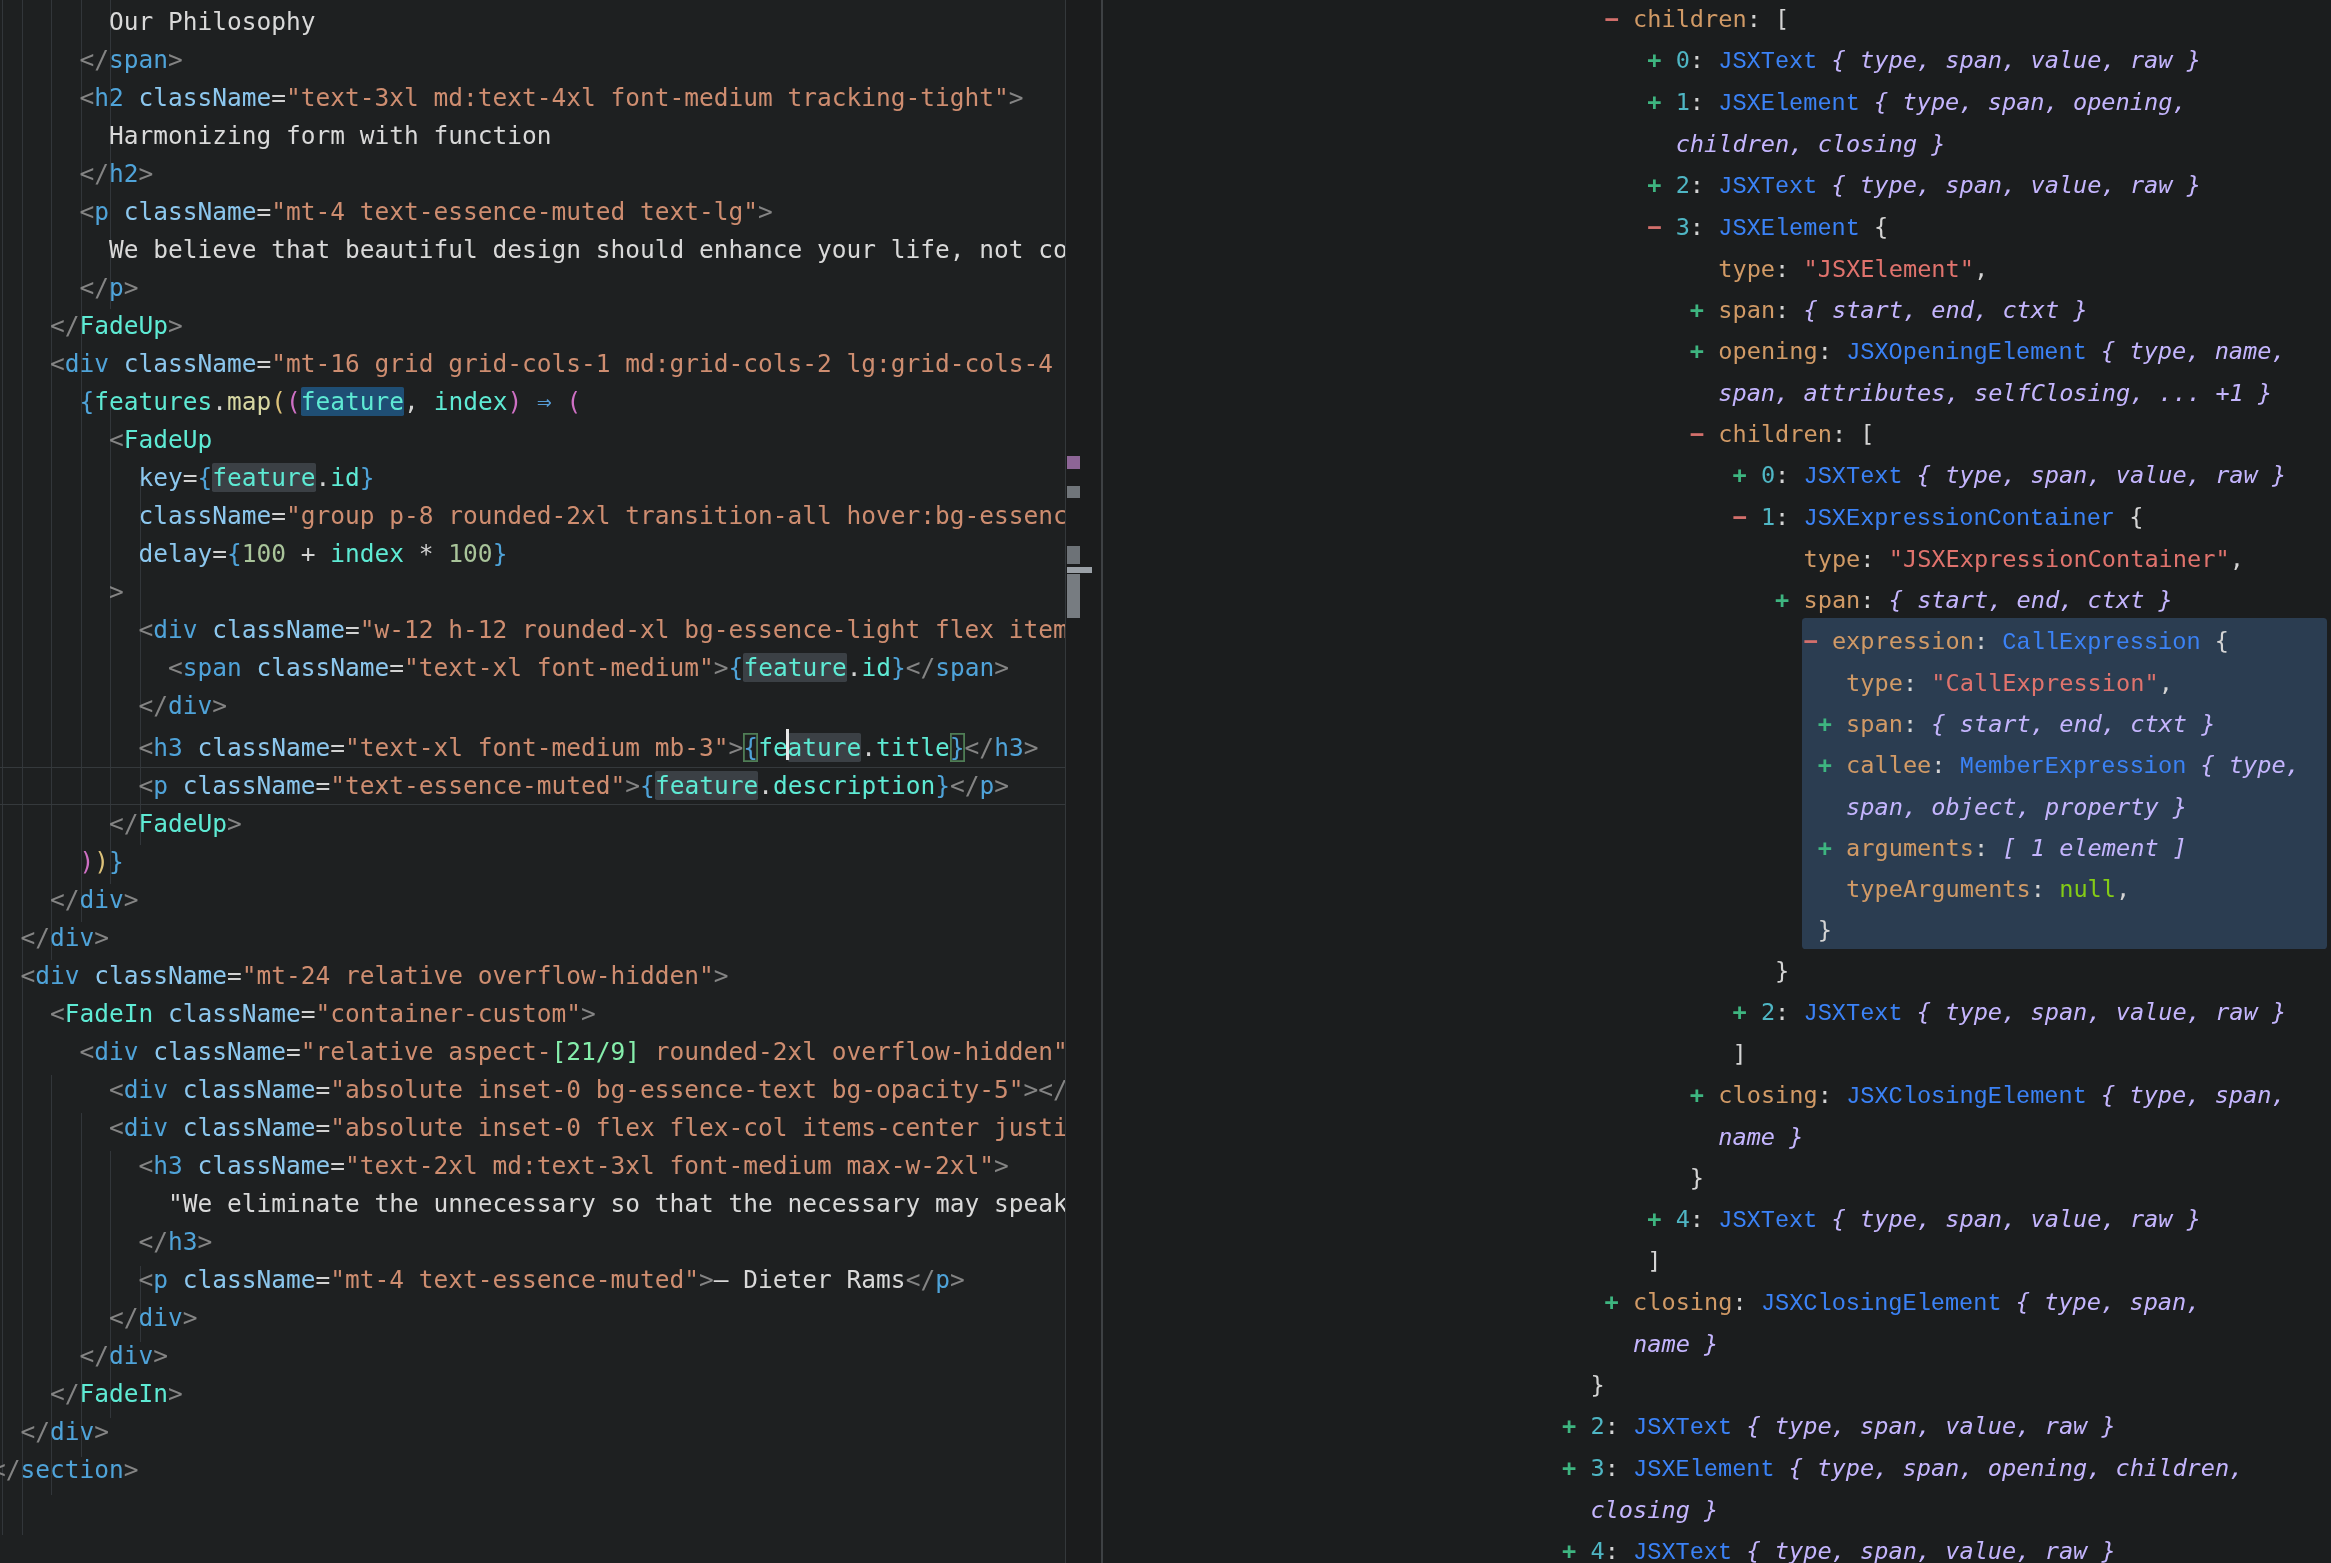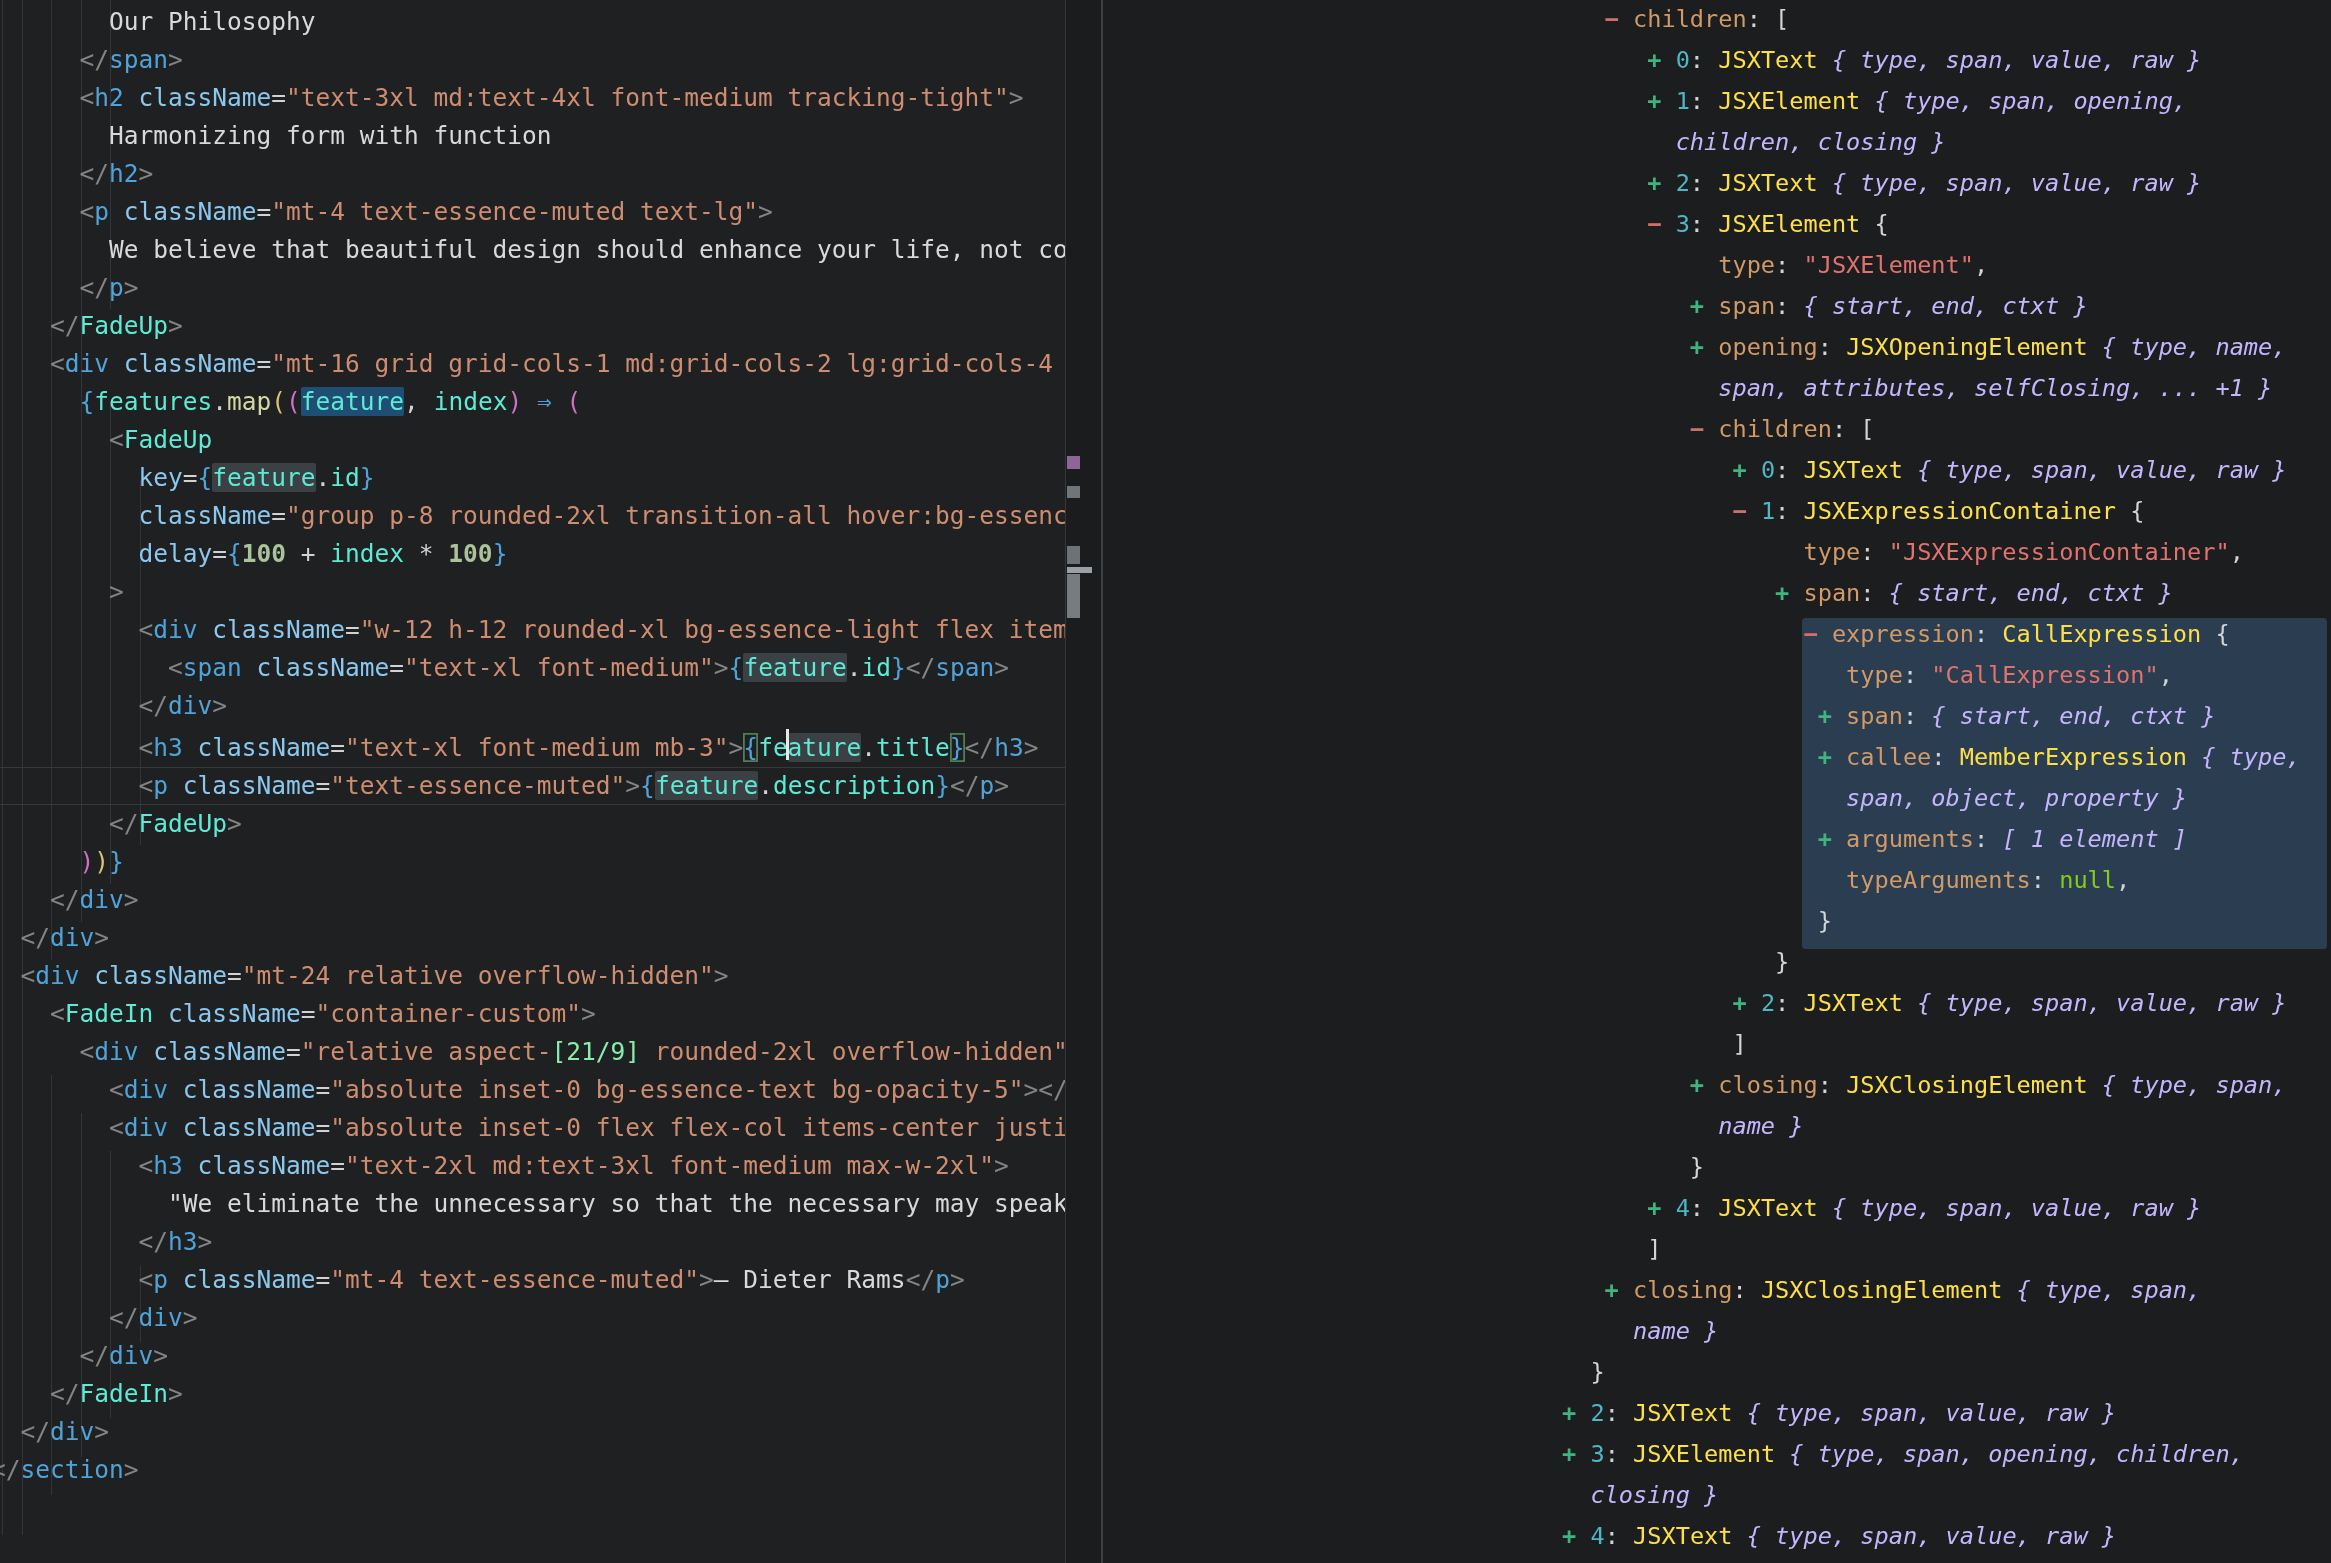--- a/index.html
+++ b/index.html
@@ -11,29 +11,29 @@
   #divider{position:absolute;left:1101px;top:0;width:1.8px;height:1564px;background:#3e4144;}
   #clip-line{position:absolute;left:1065px;top:0;width:0.9px;height:1564px;background:#34383b;}
   #ast-pane{position:absolute;left:1103px;top:3px;width:1228px;height:1564px;background:#1b1d1e;overflow:hidden;}
   
   #editor-code{position:absolute;left:-9px;top:2.7px;font-size:24.5px;line-height:38px;white-space:pre;z-index:3;color:#d9d9d9;}
   #ast-code{position:absolute;left:459px;top:-4.5px;font-size:23.6px;line-height:41px;white-space:pre;z-index:3;color:#d4d4d4;}
   .ln{height:inherit;}
   
   .p{color:#848484;} .t{color:#4fa3d9;} .c{color:#5eead4;} .a{color:#8cc7ee;margin-top:36px;}
   .s{color:#ce8d70;} .sb{color:#86efac;margin-top:44px;} .v{color:#5eead4;} .m{color:#d7d7a3;text-align:center;}
-  .n{color:#a9c49a;font-weight:bold;} .f{color:#d9d9d9;} .b{color:#4fa3d9;} .g1{color:#dcc179;}
+  .n{color:#a9c49a;} .f{color:#d9d9d9;} .b{color:#4fa3d9;} .g1{color:#dcc179;}
   .g2{color:#ce70c4;} .ar{color:#569cd6;} .o{color:#d2d2d2;}
   .hg{background:#3b4045;border-radius:1.8px;}
   .hb{background:#1f4e74;border-radius:1.8px;}
   .bm{box-shadow:inset 0 0 0 1.8px #4f7d55;}
   .cur{display:inline-block;width:2.7px;height:31px;margin:0 -1.4px;background:#e8e8e8;position:relative;top:4.5px;}
   
   .mi{color:#d4706c;font-weight:bold;} .pl{color:#3eb580;font-weight:bold;}
-  .key{color:#d19a66;} .idx{color:#4fb6c4;} .node{color:#fde047;}
+  .key{color:#d19a66;} .idx{color:#4fb6c4;} .node{color:#3b82f6;font-family:Liberation Mono, monospace;}
   .sum{color:#c4b5fd;font-style:italic;} .str{color:#e0736d;} .nul{color:#84cc16;} .pn{color:#d4d4d4;}
   
   .guide{position:absolute;width:0.9px;background:#32363a;z-index:1;}
   #current-line{position:absolute;left:0;width:1065px;height:38px;border-top:1.8px solid #35393c;border-bottom:1.8px solid #35393c;box-sizing:border-box;z-index:2;}
   #ast-selection{position:absolute;border-radius:3.6px;z-index:1;}
   .sb-mark{position:absolute;z-index:5;}
 </style>
 </head>
 <body>
 

